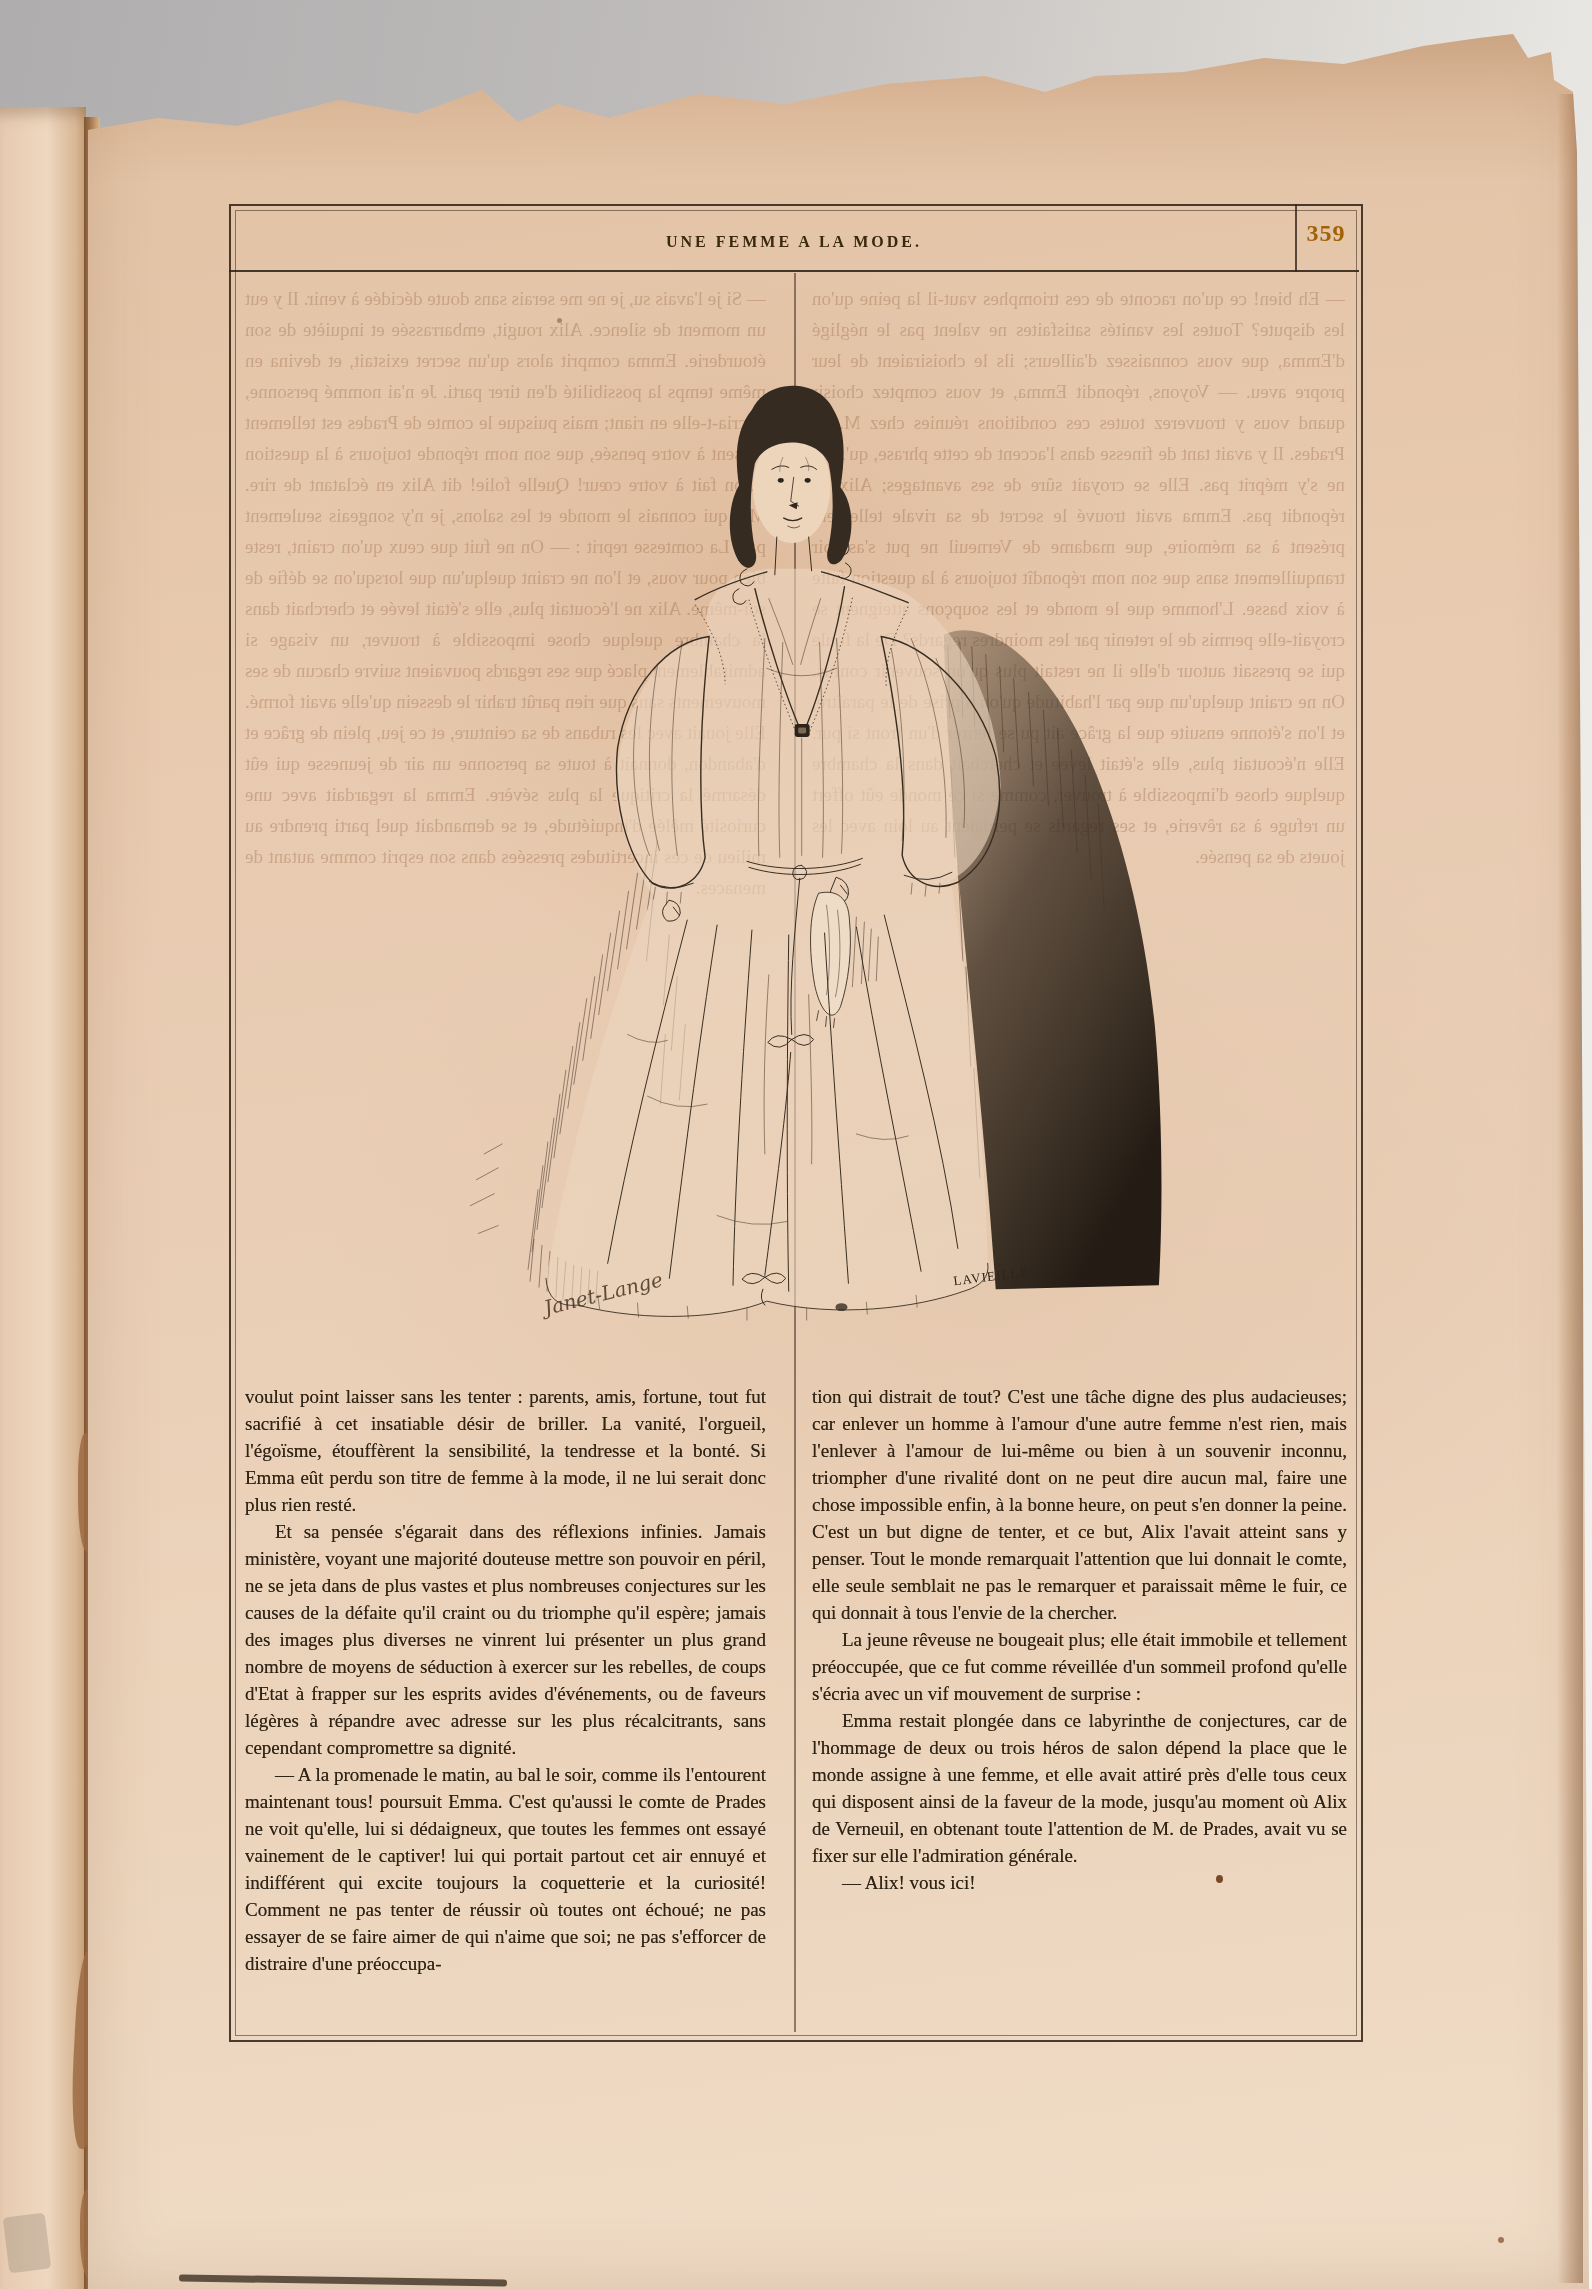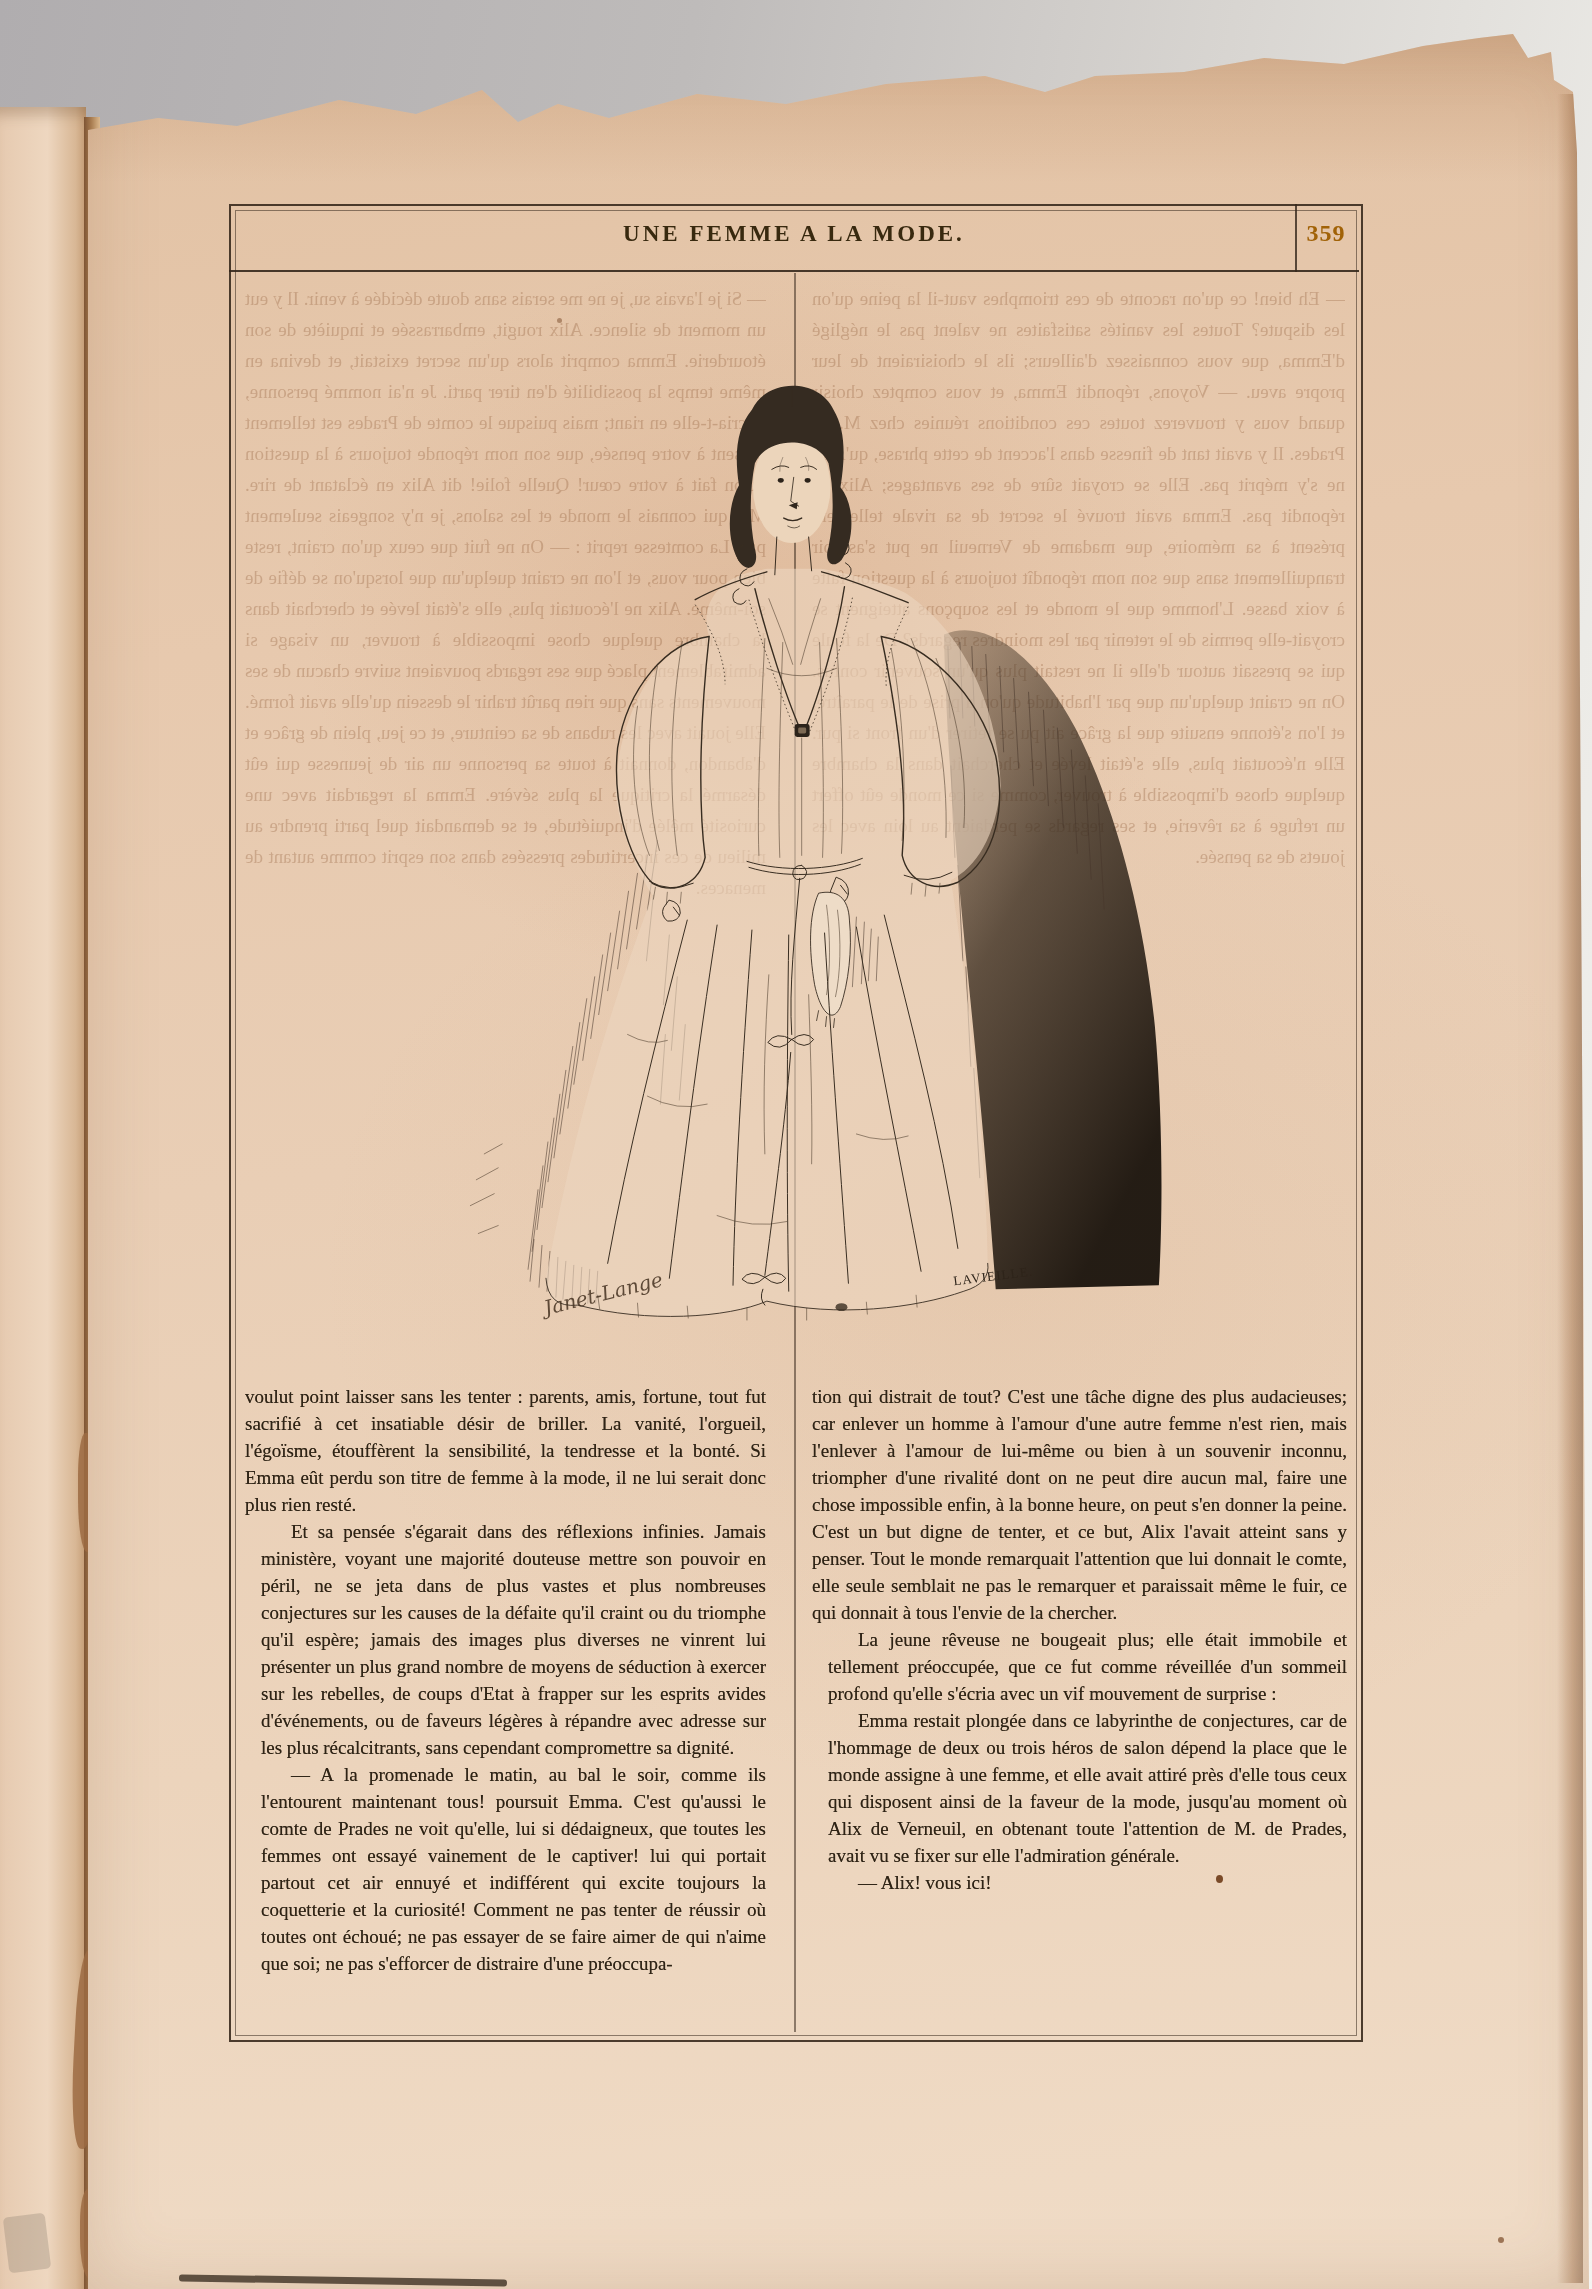--- a/index.html
+++ b/index.html
@@ -44,22 +44,22 @@
     left:229px;top:204px;width:1130px;height:1834px;
     border:2px solid rgba(56,42,29,.9);
   }
   #frame-inner{
     position:absolute;left:4px;top:4px;right:4px;bottom:4px;
     border:1px solid rgba(56,42,29,.55);
   }
   #header-rule{left:229px;top:270px;width:1130px;height:2px;background:rgba(52,39,27,.9);}
   #header-cell-rule{left:1295px;top:204px;width:2px;height:68px;background:rgba(52,39,27,.8);}
   #page-title{
-    left:229px;top:221px;width:1130px;text-align:center;
-    font-size:23px;font-weight:bold;letter-spacing:3px;color:#38290f;
+    left:229px;top:233px;width:1130px;text-align:center;
+    font-size:16px;font-weight:bold;letter-spacing:3px;color:#38290f;
   }
   #page-number{
     left:1296px;top:220px;width:60px;text-align:center;
     font-size:24px;font-weight:bold;color:#a16207;letter-spacing:1px;
   }
   
   .bleed{
     transform:scaleX(-1);
     filter:blur(0.5px);
     opacity:.30;color:#8a5531;
@@ -69,21 +69,21 @@
   #bleed-left{left:245px;top:283px;width:521px;height:1091px;}
   #bleed-right{left:812px;top:283px;width:533px;height:1091px;}
   
   #column-divider{left:794px;top:273px;width:2px;height:1759px;background:rgba(62,46,32,.55);}
   
   .col{
     font-size:19px;line-height:27px;color:#2e2315;text-align:justify;
     text-shadow:0 0 0.5px rgba(46,35,21,.65);
   }
   .col p{margin:0;}
-  .col p.ind{text-indent:30px;margin-left:16px;}
+  .col p.ind{text-indent:30px;}
   #col-left{left:245px;top:1383px;width:521px;height:649px;}
   #col-right{left:812px;top:1383px;width:535px;height:645px;}
   
   #engraving{left:299px;top:338px;}
   .st{fill:none;stroke:#372c20;stroke-width:1;stroke-linecap:round;}
   .sm{fill:none;stroke:#372c20;stroke-width:1.4;stroke-linecap:round;}
   .lt{fill:none;stroke:#4a3a2a;stroke-width:.9;stroke-linecap:round;opacity:.62;}
   .hatch{fill:none;stroke:#46362a;stroke-width:1;stroke-linecap:round;opacity:.55;}
   .lace{fill:none;stroke:#372c20;stroke-width:1;stroke-dasharray:1.5 2.6;opacity:.8;}
   .sig-engraver{font-family:"Liberation Serif",serif;font-size:13px;letter-spacing:1.2px;fill:#2e241a;}

